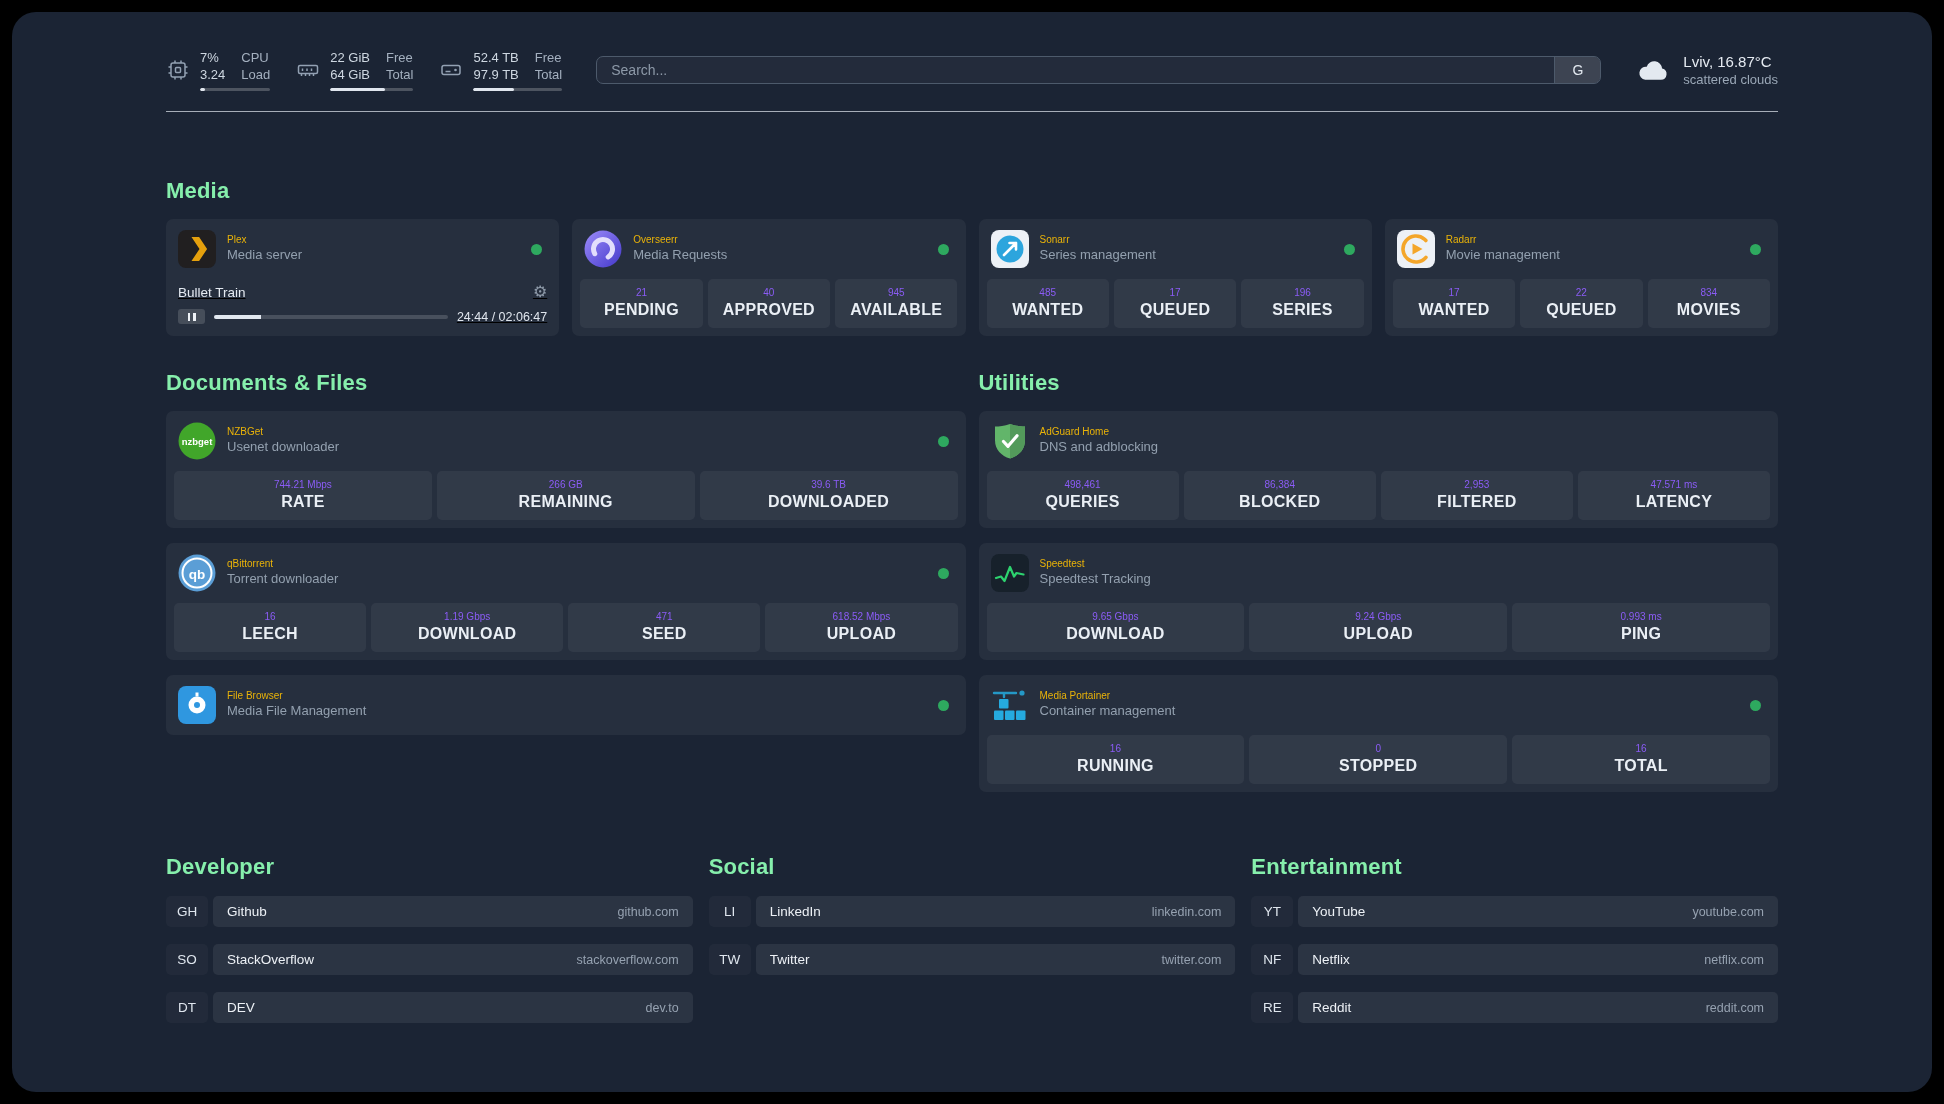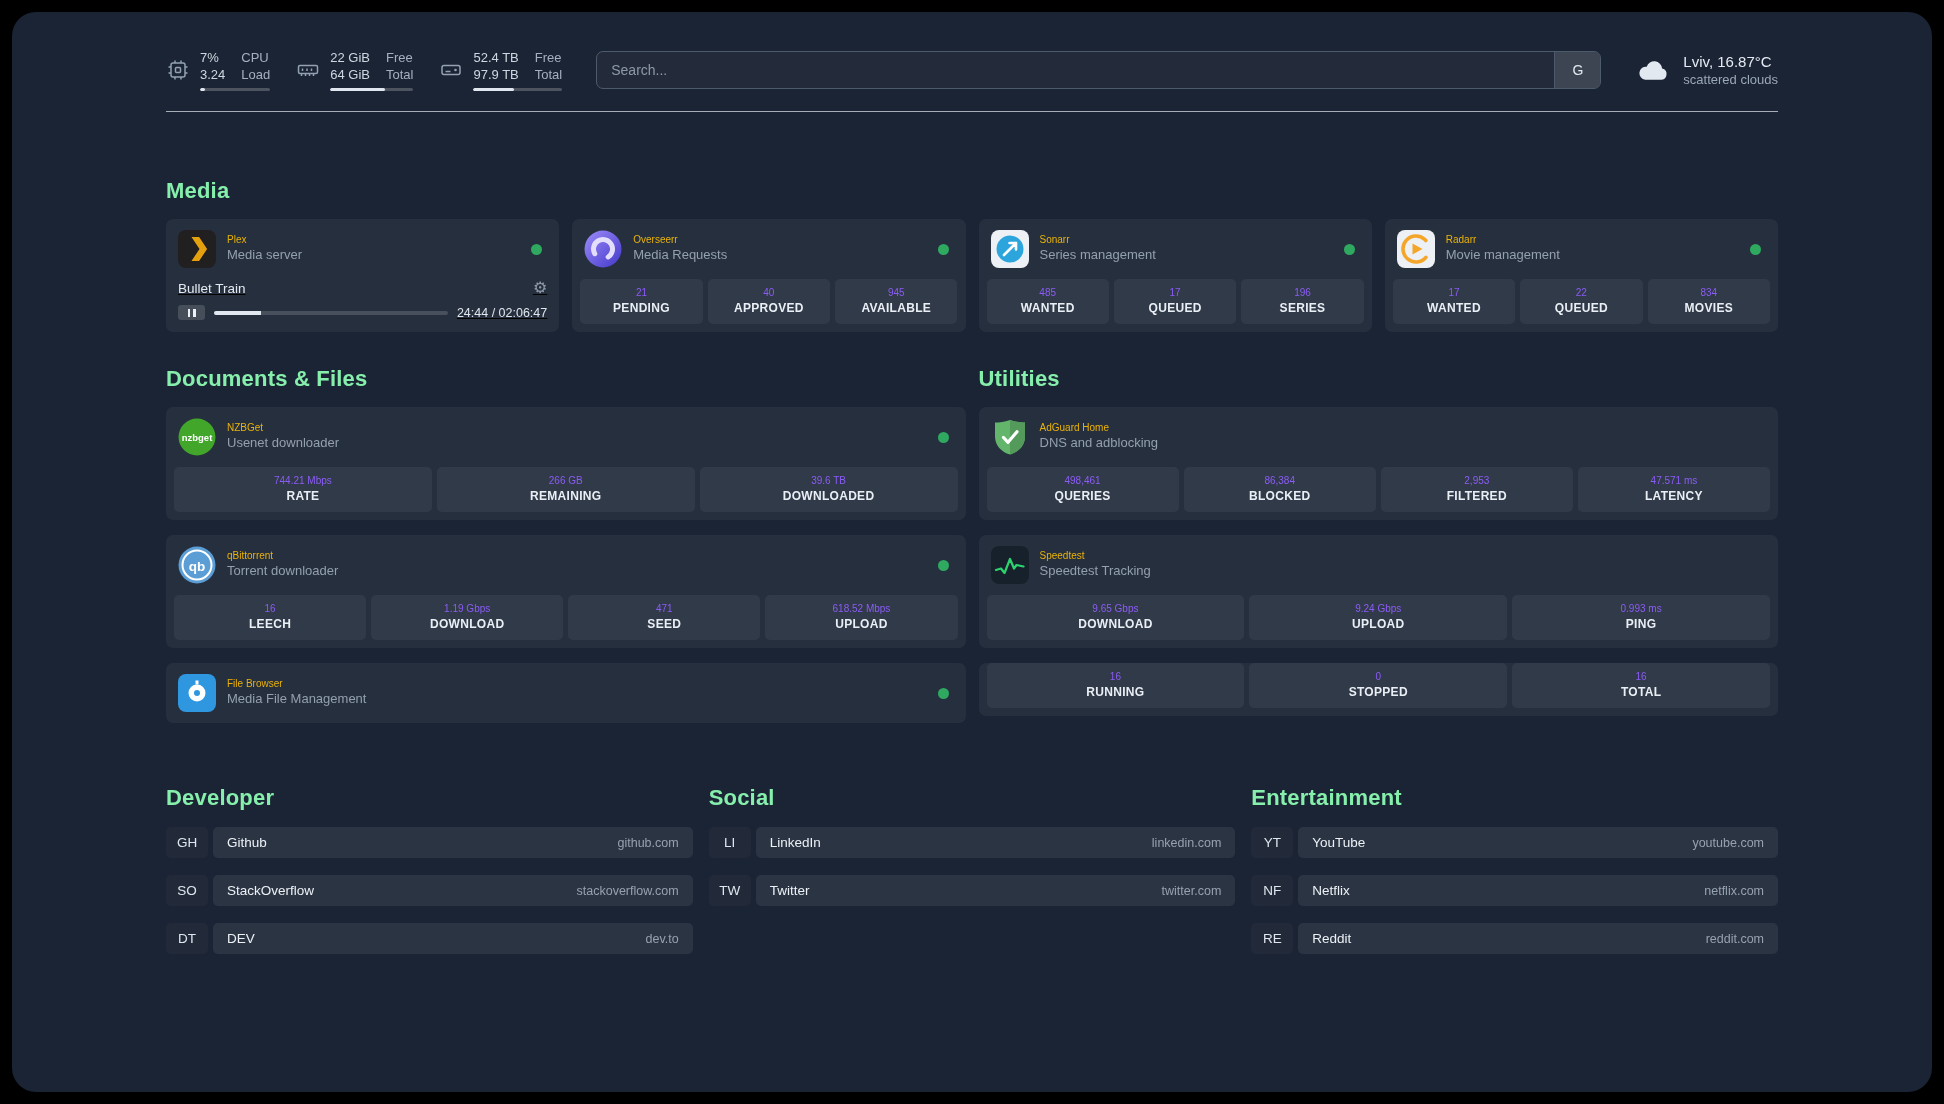--- a/index.html
+++ b/index.html
@@ -25,21 +25,21 @@
   .res-icon svg { width: 24px; height: 24px; display: block; }
   .res-body { display: flex; flex-direction: column; gap: 4px; }
   .res-cols { display: flex; gap: 16px; }
   .res-col { display: flex; flex-direction: column; font-size: 13px; line-height: 1.3; }
   .res-col.values { color: #ced7e1; }
   .res-col.labels { color: #a4b0bf; }
   .res-bar { height: 3px; border-radius: 2px; background: rgba(255,255,255,.22); overflow: hidden; }
   .res-bar i { display: block; height: 100%; background: #e0e6ee; border-radius: 2px; }
 
   .search {
-    flex: 1; display: flex; height: 38px; margin: 0 8px;
+    flex: 1; display: flex; height: 28px; margin: 0 8px;
     border: 1px solid #4d5a6b; border-radius: 7px;
     background: rgba(255,255,255,.035); overflow: hidden;
   }
   .search-input {
     flex: 1; background: transparent; border: 0; outline: none;
     color: #e3e9f0; font-size: 14px; padding: 0 14px; font-family: inherit;
   }
   .search-input::placeholder { color: #8d99a8; }
   .search-btn {
     width: 46px; border: 0; border-left: 1px solid #4d5a6b;
@@ -73,21 +73,21 @@
   .svc-name { font-size: 10px; font-weight: 400; color: #eab308; line-height: 1.2; }
   .svc-desc { font-size: 13px; color: #93a0af; line-height: 1.3; margin-top: 1px; }
   .dot { width: 11px; height: 11px; border-radius: 50%; background: #2ea95f; margin-left: auto; margin-right: 5px; flex: none; }
 
   .stats {
     display: grid; grid-auto-flow: column; grid-auto-columns: 1fr;
     gap: 5px; padding: 0 8px 8px; margin-top: auto;
   }
   .stat { background: rgba(255,255,255,.055); border-radius: 5px; text-align: center; padding: 8px 4px 9px; }
   .stat-value { font-size: 10px; color: #8b5cf6; }
-  .stat-label { font-size: 12px; font-weight: 700; color: #eaeff5; letter-spacing: .3px; margin-top: 3px; }
+  .stat-label { font-size: 16px; font-weight: 700; color: #eaeff5; letter-spacing: .3px; margin-top: 3px; }
 
   
   .player { padding: 0 12px 12px; margin-top: auto; text-decoration: underline; }
   .player-top { display: flex; align-items: center; justify-content: space-between; }
   .track { font-size: 13.5px; color: #e4eaf1; }
   .gear { color: #8d99a8; font-size: 16px; line-height: 1; cursor: pointer; }
   .player-bottom { display: flex; align-items: center; gap: 9px; margin-top: 9px; }
   .pause {
     display: flex; gap: 3px; align-items: center; justify-content: center;
     width: 27px; height: 15px; background: rgba(255,255,255,.15);
@@ -506,20 +506,39 @@
                 <div class="stat-label">UPLOAD</div>
               </div>
               <div class="stat">
                 <div class="stat-value">0.993 ms</div>
                 <div class="stat-label">PING</div>
               </div>
             </div>
           </article>
 
           <article class="card">
+            <div class="card-head">
+              <span class="svc-icon">
+                <svg viewBox="0 0 38 38">
+                  <path d="M3 7h22M13 7v4" stroke="#2498c6" stroke-width="2.4" stroke-linecap="round" fill="none"></path>
+                  <circle cx="31" cy="7" r="2.6" fill="#2498c6"></circle>
+                  <g fill="#25aadf">
+                    <rect x="8" y="13" width="9.5" height="9.5" rx="1"></rect>
+                    <rect x="3" y="24.5" width="9.5" height="9.5" rx="1"></rect>
+                    <rect x="14" y="24.5" width="9.5" height="9.5" rx="1"></rect>
+                    <rect x="25" y="24.5" width="9.5" height="9.5" rx="1"></rect>
+                  </g>
+                </svg>
+              </span>
+              <div class="svc-titles">
+                <div class="svc-name">Media Portainer</div>
+                <div class="svc-desc">Container management</div>
+              </div>
+              <span class="dot"></span>
+            </div>
             <div class="stats">
               <div class="stat">
                 <div class="stat-value">16</div>
                 <div class="stat-label">RUNNING</div>
               </div>
               <div class="stat">
                 <div class="stat-value">0</div>
                 <div class="stat-label">STOPPED</div>
               </div>
               <div class="stat">

